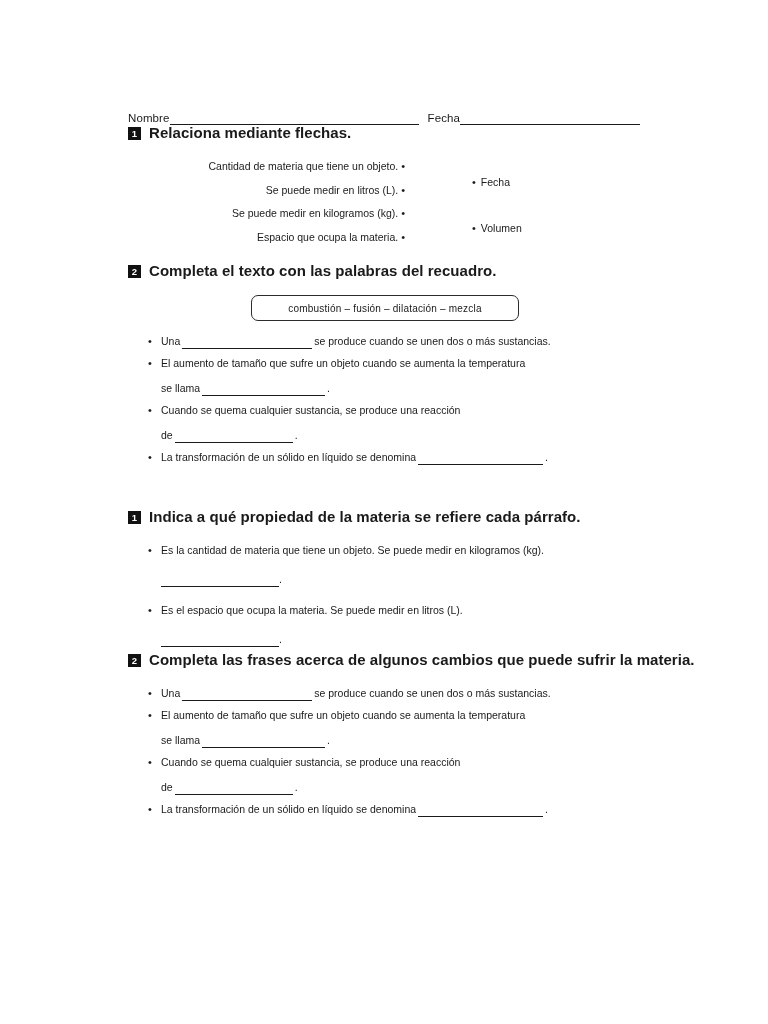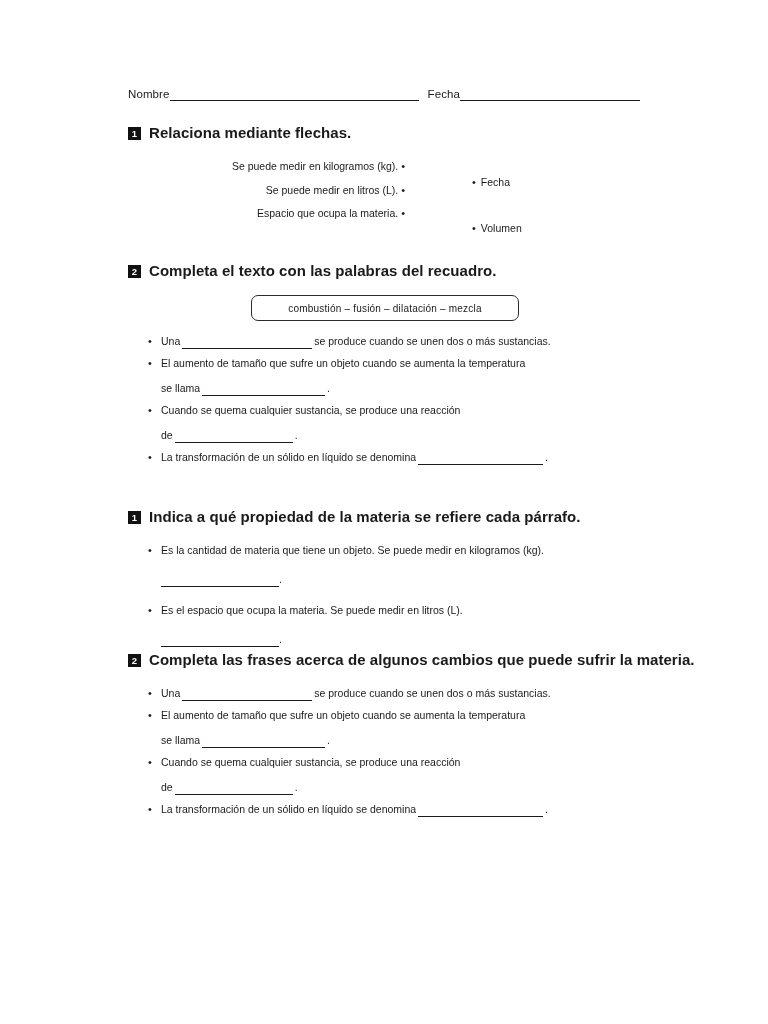--- a/index.html
+++ b/index.html
@@ -31,20 +31,21 @@
     left: 128px;
     width: 492px;
     display: flex;
     align-items: flex-end;
     font-size: 11.5px;
   }
   .hdr-label {
     white-space: nowrap;
     line-height: 13px;
     letter-spacing: 0.1px;
+    margin-top: 24px;
   }
   .hdr-rule {
     flex: 1 1 auto;
     border-bottom: 1.6px solid #1a1a1a;
     height: 11px;
   }
   .hdr-rule.nombre { flex: 0 0 249px; }
   .hdr-rule.fecha  { flex: 0 0 180px; }
   .hdr-gap { width: 9px; flex: 0 0 9px; }
 
@@ -172,28 +173,32 @@
     <span class="hdr-rule fecha"></span>
   </div>
 
   <div class="ex-head" style="top:126px; left:128px;">
     <span class="num-badge">1</span>
     <span class="ex-title">Relaciona mediante flechas.</span>
   </div>
 
   <div class="match-left">
     <div class="mi">
-      <span>Se puede medir en kilogramos (kg).</span>
+      <span>Cantidad de materia que tiene un objeto.</span>
       <span class="dot">•</span>
     </div>
     <div class="mi">
       <span>Se puede medir en litros (L).</span>
       <span class="dot">•</span>
     </div>
     <div class="mi">
+      <span>Se puede medir en kilogramos (kg).</span>
+      <span class="dot">•</span>
+    </div>
+    <div class="mi">
       <span>Espacio que ocupa la materia.</span>
       <span class="dot">•</span>
     </div>
   </div>
 
   <div class="match-right">
     <div class="mr">
       <span class="dot">•</span><span>Fecha</span>
     </div>
     <div class="mr">

